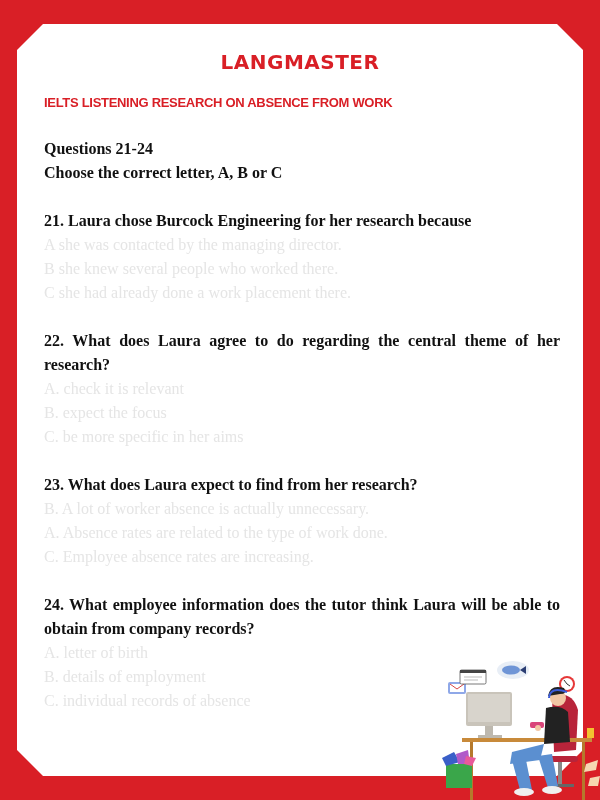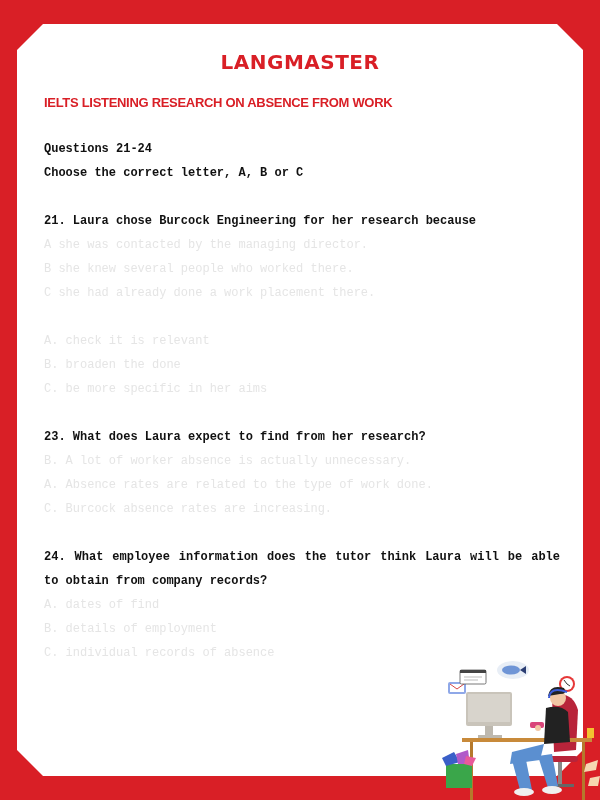--- a/index.html
+++ b/index.html
@@ -34,22 +34,22 @@
       font-family: "Liberation Sans", sans-serif;
       font-weight: bold;
       font-size: 13px;
       letter-spacing: -0.3px;
       white-space: nowrap;
     }
     .content {
       position: absolute;
       top: 137px; left: 44px; width: 516px;
       color: #111;
-      font-family: Liberation Mono, monospace;
-      font-size: 12px;
+      font-family: Liberation Serif, serif;
+      font-size: 16px;
       line-height: 24px;
     }
     .bold { font-weight: bold; }
     .justify { text-align: justify; text-align-last: left; }
     .gap { height: 24px; }
     .opt { font-weight: normal; color: #e5e5e5; }
 
     .illus {
       position: absolute;
       left: 440px; top: 660px;
@@ -72,37 +72,38 @@
 
   <div>
     <div class="bold justify">21. Laura chose Burcock Engineering for her research because</div>
     <div class="opt">A she was contacted by the managing director.</div>
     <div class="opt">B she knew several people who worked there.</div>
     <div class="opt">C she had already done a work placement there.</div>
   </div>
   <div class="gap"></div>
 
   <div>
+    <div class="bold justify">22. What does Laura agree to do regarding the central theme of her research?</div>
     <div class="opt">A. check it is relevant</div>
-    <div class="opt">B. broaden the done</div>
+    <div class="opt">B. expect the focus</div>
     <div class="opt">C. be more specific in her aims</div>
   </div>
   <div class="gap"></div>
 
   <div>
     <div class="bold justify">23. What does Laura expect to find from her research?</div>
     <div class="opt">B. A lot of worker absence is actually unnecessary.</div>
     <div class="opt">A. Absence rates are related to the type of work done.</div>
-    <div class="opt">C. Burcock absence rates are increasing.</div>
+    <div class="opt">C. Employee absence rates are increasing.</div>
   </div>
   <div class="gap"></div>
 
   <div>
     <div class="bold justify">24. What employee information does the tutor think Laura will be able to obtain from company records?</div>
-    <div class="opt">A. dates of find</div>
+    <div class="opt">A. letter of birth</div>
     <div class="opt">B. details of employment</div>
     <div class="opt">C. individual records of absence</div>
   </div>
 </div>
 
 <svg class="illus" viewBox="0 0 160 140" xmlns="http://www.w3.org/2000/svg">
 
   <rect x="0" y="120" width="160" height="20" fill="#D91F26"></rect>
   <rect x="143" y="0" width="17" height="140" fill="#D91F26"></rect>
 

